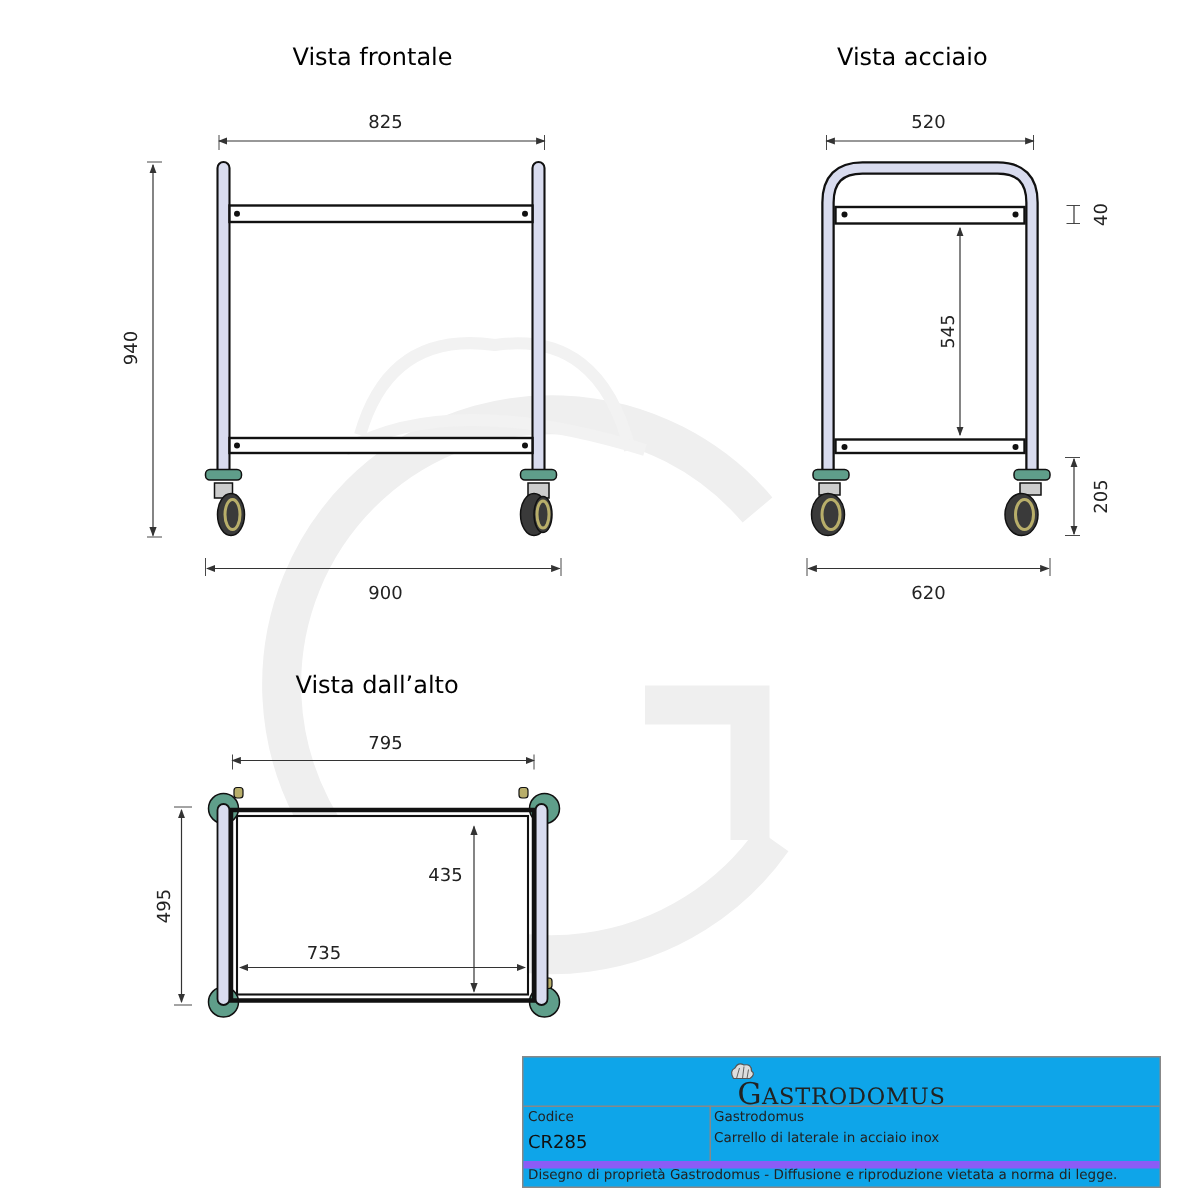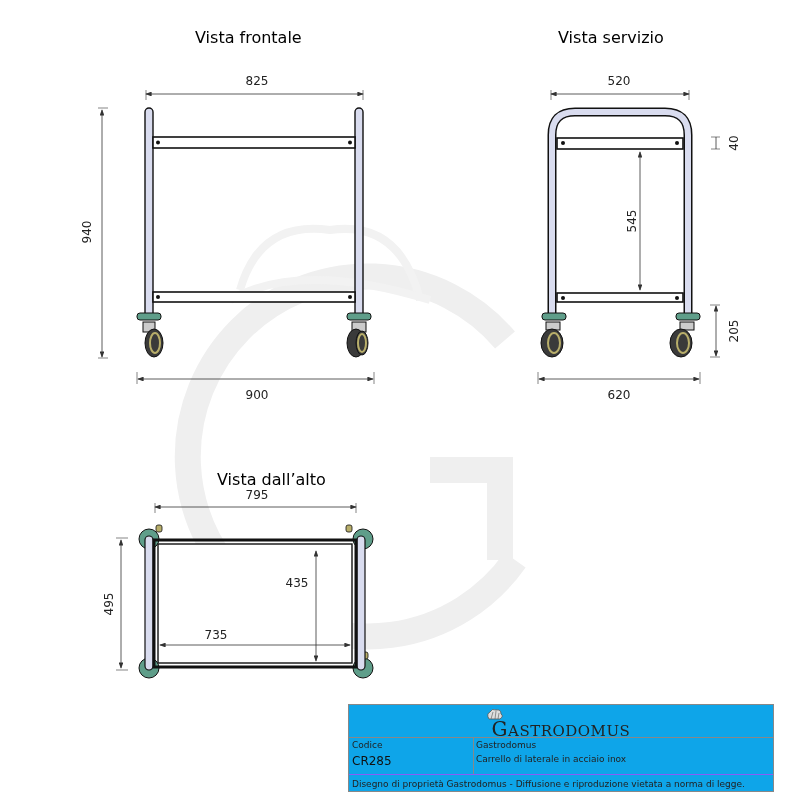--- a/index.html
+++ b/index.html
@@ -4,21 +4,21 @@
 <style>
   html, body { margin:0; padding:0; background:#ffffff; }
   body { width:800px; height:800px; position:relative; overflow:hidden; font-family:"DejaVu Sans", sans-serif; color:#111; }
   .title { position:absolute; font-weight:normal; font-size:16px; color:#000; white-space:nowrap; }
   svg.draw { position:absolute; left:0; top:0; }
   .dim { font-family:"DejaVu Sans", sans-serif; font-size:12px; fill:#222; }
   .tb { position:absolute; left:348px; top:704px; width:426px; height:88px; border:1px solid #888; box-sizing:border-box; background:#0ea5e9; }
   .tb-logo { position:absolute; left:0; top:0; width:100%; height:32px; border-bottom:1px solid #888; text-align:center; }
   .tb-logo-text { position:absolute; left:0; right:0; top:12px; font-family:"DejaVu Serif", serif; font-size:15px; letter-spacing:0.5px; color:#222; }
   .tb-logo-text .big { font-size:20px; }
-  .tb-row { position:absolute; left:0; top:32px; width:100%; height:37px; border-bottom:1px solid #8b5cf6; }
+  .tb-row { position:absolute; left:0; top:32px; width:100%; height:37px; border-bottom:5px solid #8b5cf6; }
   .tb-code { position:absolute; left:0; top:0; width:124px; height:100%; border-right:1px solid #888; }
   .tb-desc { position:absolute; left:124px; top:0; right:0; height:100%; }
   .lbl { position:absolute; left:3px; top:3px; font-size:9px; color:#222; }
   .code { position:absolute; left:3px; top:17px; font-size:12px; font-weight:normal; color:#111;text-align:right; }
   .desc { position:absolute; left:3px; top:17px; font-size:9px; color:#222; }
   .footer { position:absolute; left:3px; top:74px; font-size:9px; color:#222; white-space:nowrap; }
 </style>
 </head>
 <body>
 
@@ -27,22 +27,22 @@
     <path d="M 500 560 L 500 470 L 430 470"></path>
     <path d="M 505 340 A 180 180 0 1 0 515 560"></path>
   </g>
   <g fill="none" stroke="#f2f2f2" stroke-width="8">
     <path d="M 240 290 Q 260 220 330 230 Q 400 220 420 300"></path>
     <path d="M 230 300 Q 300 260 430 300"></path>
   </g>
 </svg>
 
 <div class="title" style="left:195px; top:28px;">Vista frontale</div>
-<div class="title" style="left:558px; top:28px;">Vista servizio</div>
-<div class="title" style="left:197px; top:470px;margin-left:20px;">Vista dall’alto</div>
+<div class="title" style="left:558px; top:28px;">Vista acciaio</div>
+<div class="title" style="left:197px; top:447px;">Vista dall’alto</div>
 
 <svg class="draw" width="800" height="800">
   <defs>
     <marker id="arr" markerWidth="8" markerHeight="6" refX="7" refY="3" orient="auto-start-reverse">
       <path d="M0,0 L8,3 L0,6 Z" fill="#333"></path>
     </marker>
   </defs>
 
   <line x1="146" y1="94" x2="363" y2="94" stroke="#333" stroke-width="0.8" marker-start="url(#arr)" marker-end="url(#arr)"></line>
   <line x1="146" y1="90" x2="146" y2="100" stroke="#333" stroke-width="0.6"></line>

